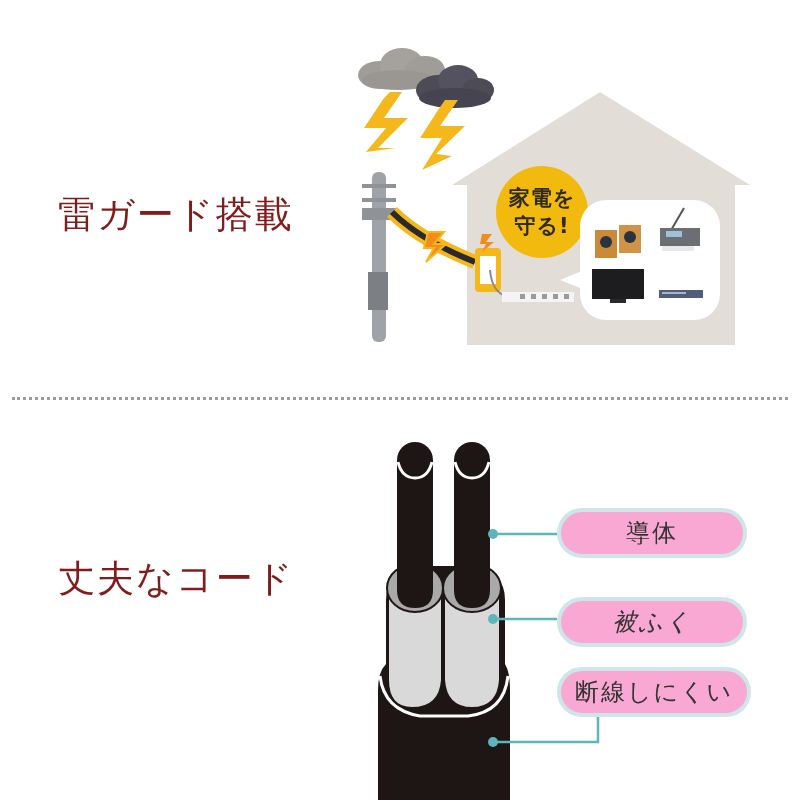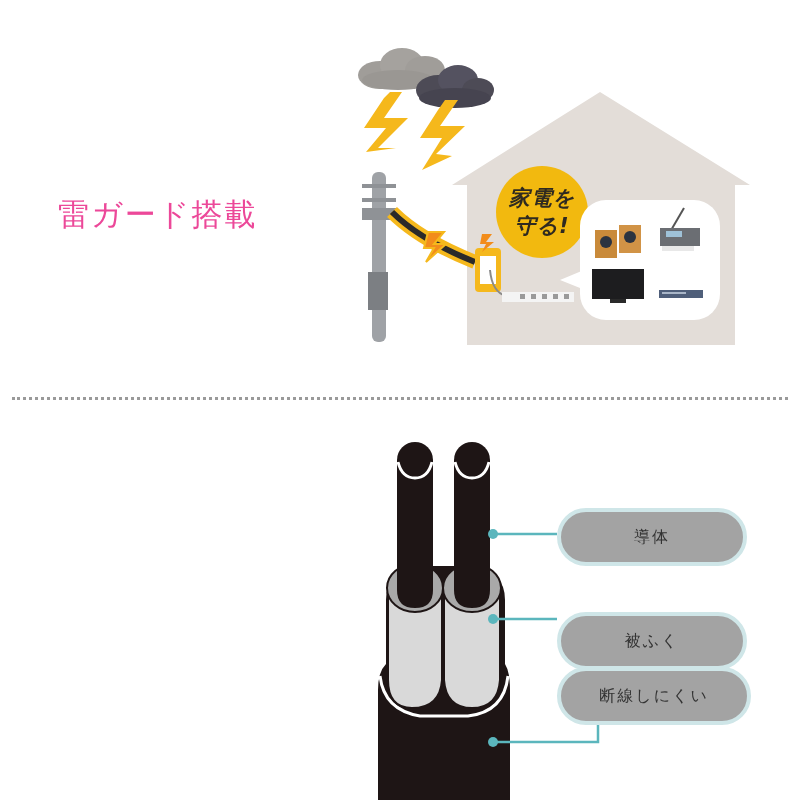--- a/index.html
+++ b/index.html
@@ -1,41 +1,41 @@
 <!DOCTYPE html>
 <html><head>
   <meta charset="utf-8">
   <style>
     html, body { margin: 0; padding: 0; }
     body {
       width: 800px; height: 800px; background: #ffffff; position: relative; overflow: hidden;
       font-family: "DejaVu Sans", "Liberation Sans", sans-serif;
     }
     .feature-title {
-      position: absolute; color: #ec4899; font-size: 31px; letter-spacing: 2px; line-height: 45px;
+      position: absolute; color: #7f1d1d; font-size: 37px; letter-spacing: 2px; line-height: 45px;
       font-weight: 500;
     }
     #title-1 { left: 58px; top: 192px; }
     #title-2 { left: 58px; top: 556px; }
     .divider {
       position: absolute; left: 12px; top: 397px; width: 776px; height: 0;
       border-top: 3px dotted #9a9a9a;
     }
     svg { position: absolute; left: 0; top: 0; }
     .label-pill {
-      position: absolute; width: 190px; height: 58px; border: 4px solid #cfe6e8; border-radius: 30px;
-      background: #a3a3a3; box-sizing: border-box; display: flex; align-items: center; justify-content: center;
-      color: #333; font-size: 16px; letter-spacing: 2px;
+      position: absolute; width: 190px; height: 50px; border: 4px solid #cfe6e8; border-radius: 30px;
+      background: #f9a8d4; box-sizing: border-box; display: flex; align-items: center; justify-content: center;
+      color: #333; font-size: 24px; letter-spacing: 2px;
     }
     #pill-conductor { left: 557px; top: 508px; }
-    #pill-insulation { left: 557px; top: 612px; }
+    #pill-insulation { left: 557px; top: 597px; font-style: italic; }
     #pill-sheath { left: 557px; top: 667px; width: 194px; }
     .bubble-text {
       position: absolute; color: #2f2a20; font-size: 21px; font-weight: bold; text-align: center; line-height: 28px;
-      width: 100px; letter-spacing: 1px; font-style: italic;
+      width: 100px; letter-spacing: 1px;
     }
   </style>
 </head>
 <body>
 
 <div id="title-1" class="feature-title">雷ガード搭載</div>
 
 <svg width="800" height="400" viewBox="0 0 800 400">
 
   <g>
@@ -121,20 +121,21 @@
 </svg>
 
 <div class="bubble-text" style="left:492px; top:184px;">
   <div>家電を</div>
   <div>守る!</div>
 </div>
 
 <div class="divider"></div>
 
 <div id="title-2" class="feature-title">
+  <div>丈夫なコード</div>
 </div>
 
 <svg width="800" height="800" viewBox="0 0 800 800" style="top:0;left:0;">
 
   <g>
     <path d="M378,800 L378,690 Q378,672 386,664 L386,600 Q386,570 420,566 L470,566 Q505,570 505,600 L505,664 Q510,672 510,690 L510,800 Z" fill="#1e1515"></path>
     <path d="M380,676 Q384,710 420,716 L468,716 Q504,712 508,676" stroke="#ffffff" stroke-width="3" fill="none"></path>
   </g>
 
   <g>

